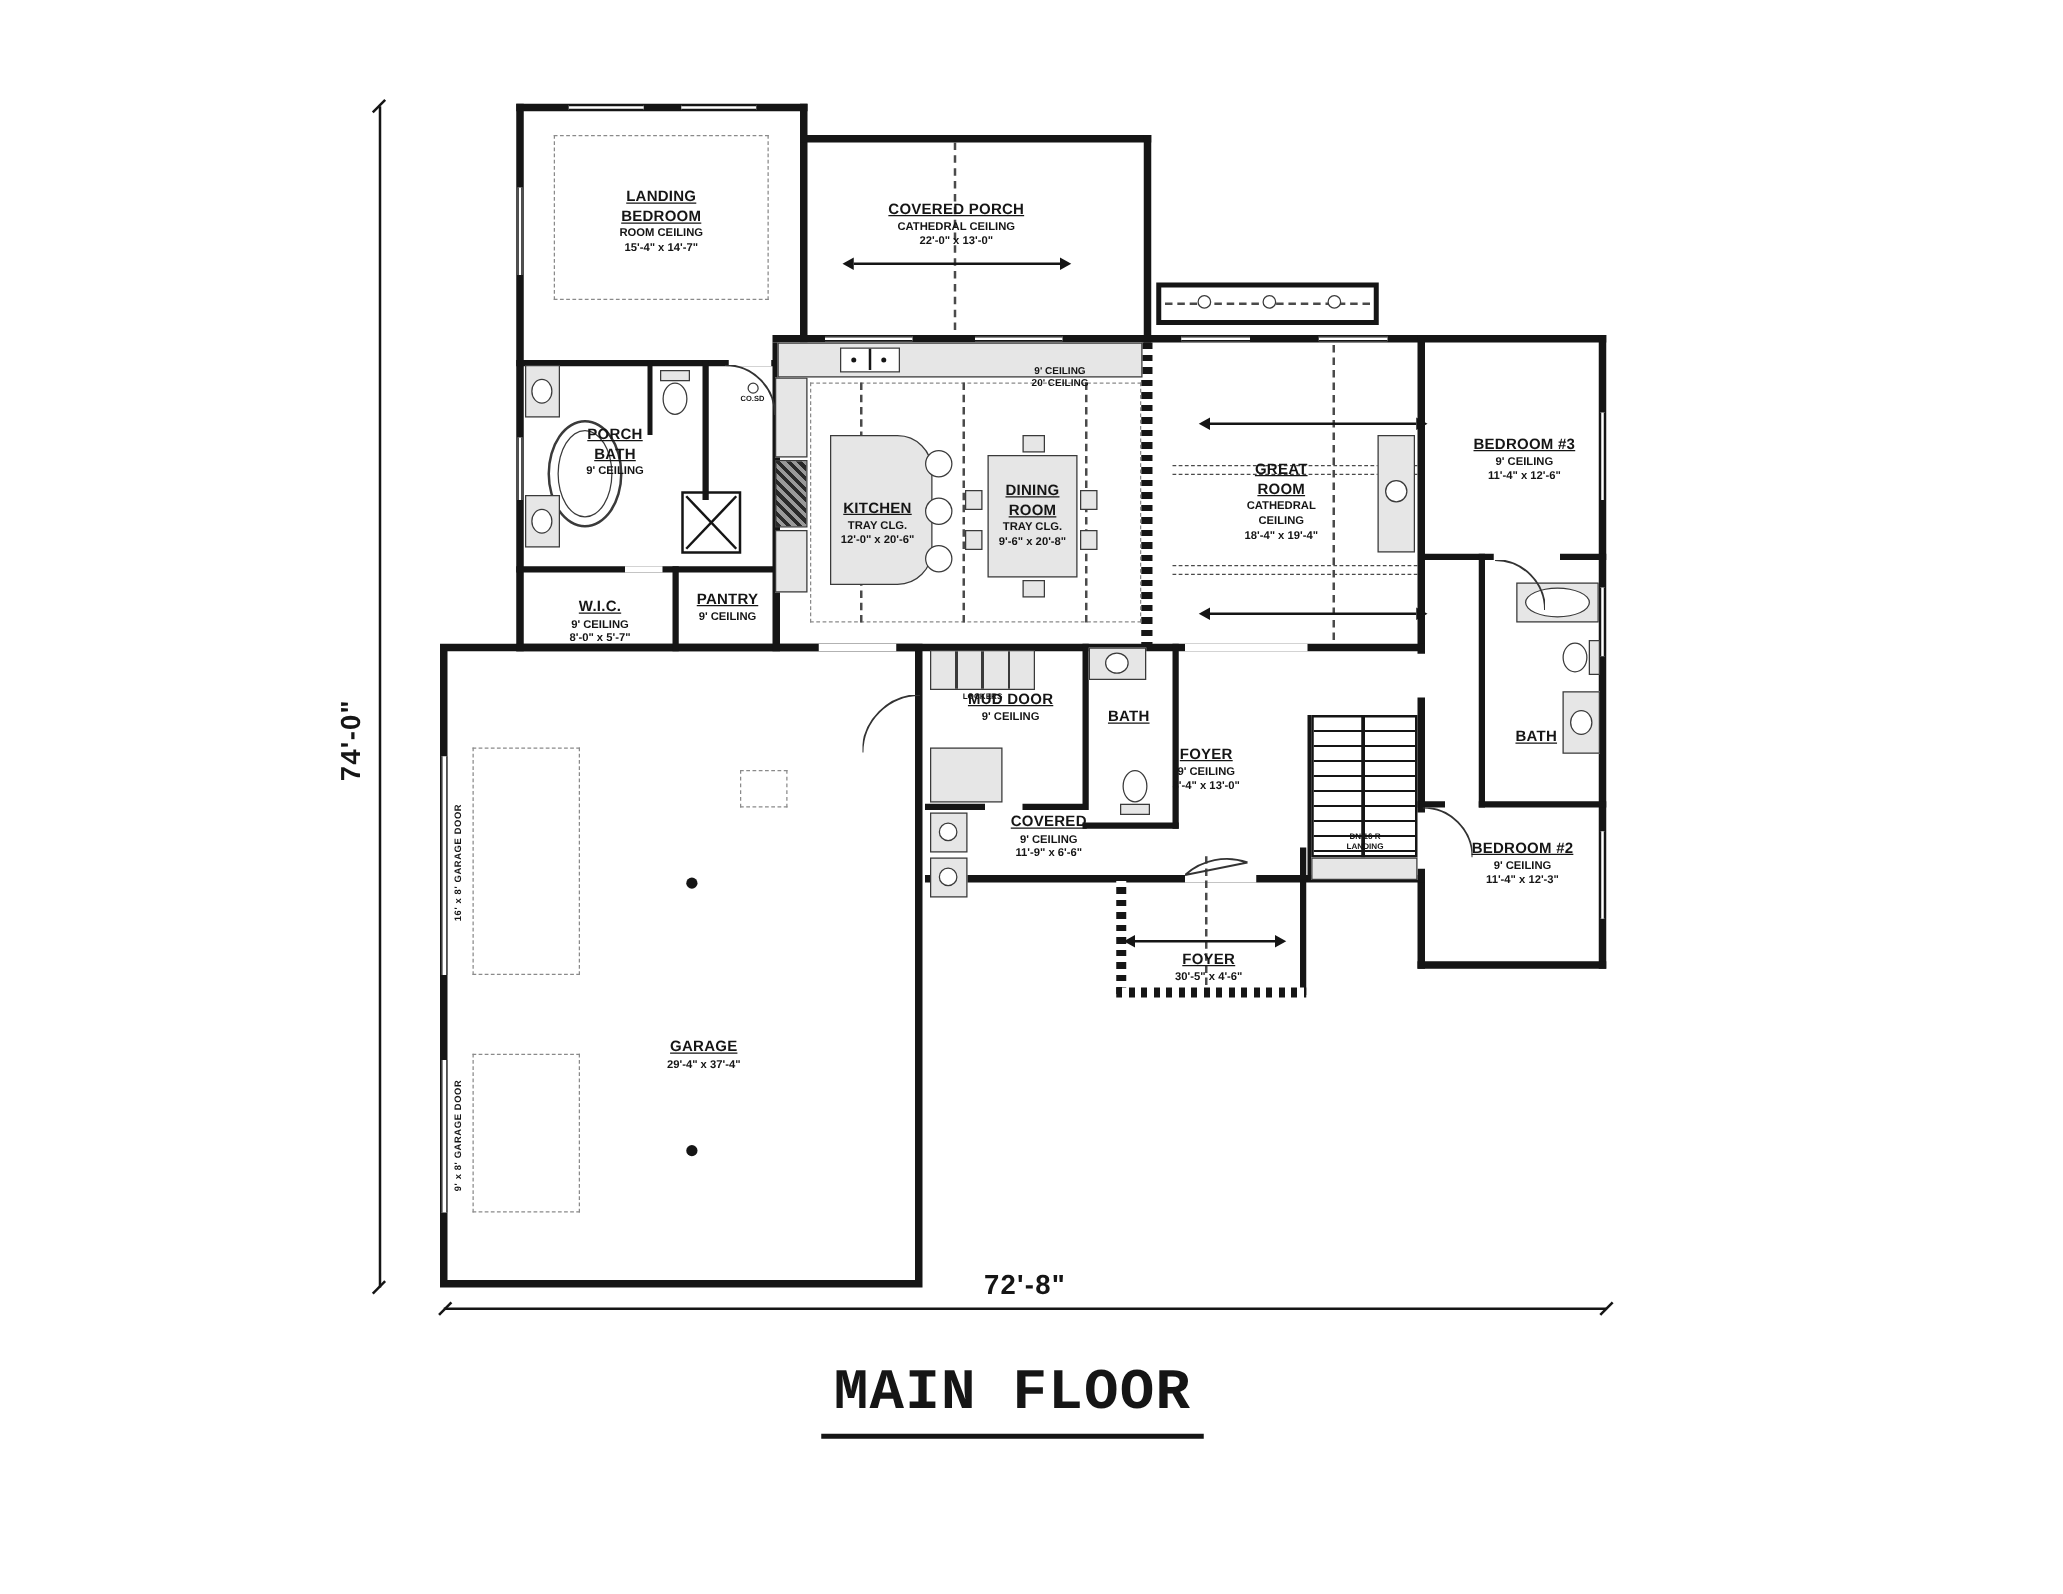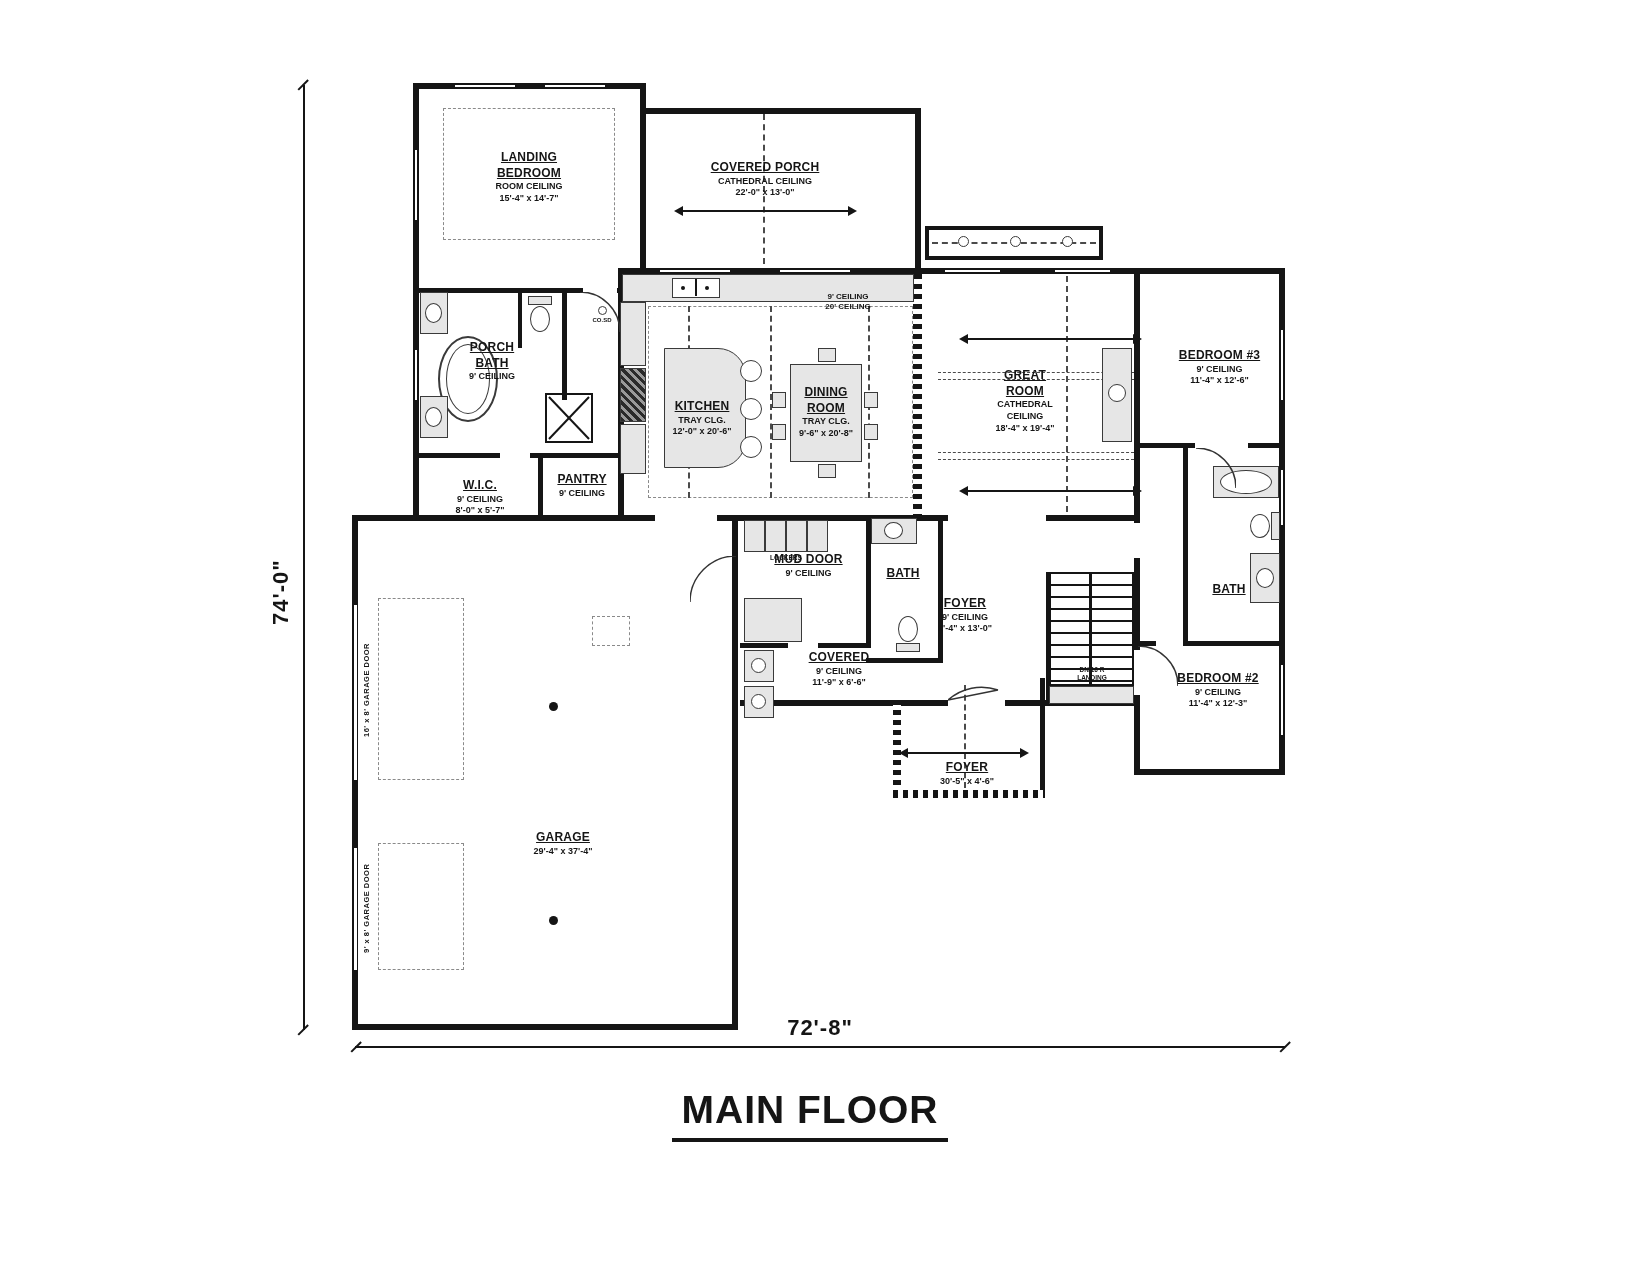--- a/index.html
+++ b/index.html
@@ -25,21 +25,21 @@
   .arr:after{right:-9px;border-left:9px solid #151515;}
   .winh{position:absolute;background:#fff;border-top:1.5px solid #151515;border-bottom:1.5px solid #151515;box-sizing:border-box;}
   .winv{position:absolute;background:#fff;border-left:1.5px solid #151515;border-right:1.5px solid #151515;box-sizing:border-box;}
   .circ{position:absolute;border:1.5px solid #3a3a3a;border-radius:50%;background:#fff;box-sizing:border-box;}
   .dot{position:absolute;background:#151515;border-radius:50%;}
   .vlabel{position:absolute;writing-mode:vertical-rl;transform:rotate(180deg);font-size:7.5px;font-weight:700;letter-spacing:.5px;text-align:center;}
   .tick{position:absolute;width:14px;height:1.5px;background:#151515;transform:rotate(-45deg);}
   .dimline{position:absolute;background:#151515;}
   .dimtxt{font-weight:700;font-size:22px;letter-spacing:1px;}
   .vdim{position:absolute;writing-mode:vertical-rl;transform:rotate(180deg);font-weight:700;font-size:22px;letter-spacing:1px;}
-  .title{font-weight:700;font-size:39px;letter-spacing:1px;border-bottom:4px solid #151515;display:inline-block;padding:0 10px 2px 10px;}
+  .title{font-weight:700;font-size:46px;letter-spacing:1px;border-bottom:4px solid #151515;display:inline-block;padding:0 10px 2px 10px;font-family:Liberation Mono, monospace;}
   .rail{position:absolute;background:#151515;}
 </style>
 </head>
 <body>
 
 <div id="plan">
 
   <div class="abs" style="left:352px;top:515px;width:386px;height:515px;border:6px solid #151515;"></div>
 
   <div class="winv" style="left:353px;top:605px;width:5px;height:175px;"></div>

